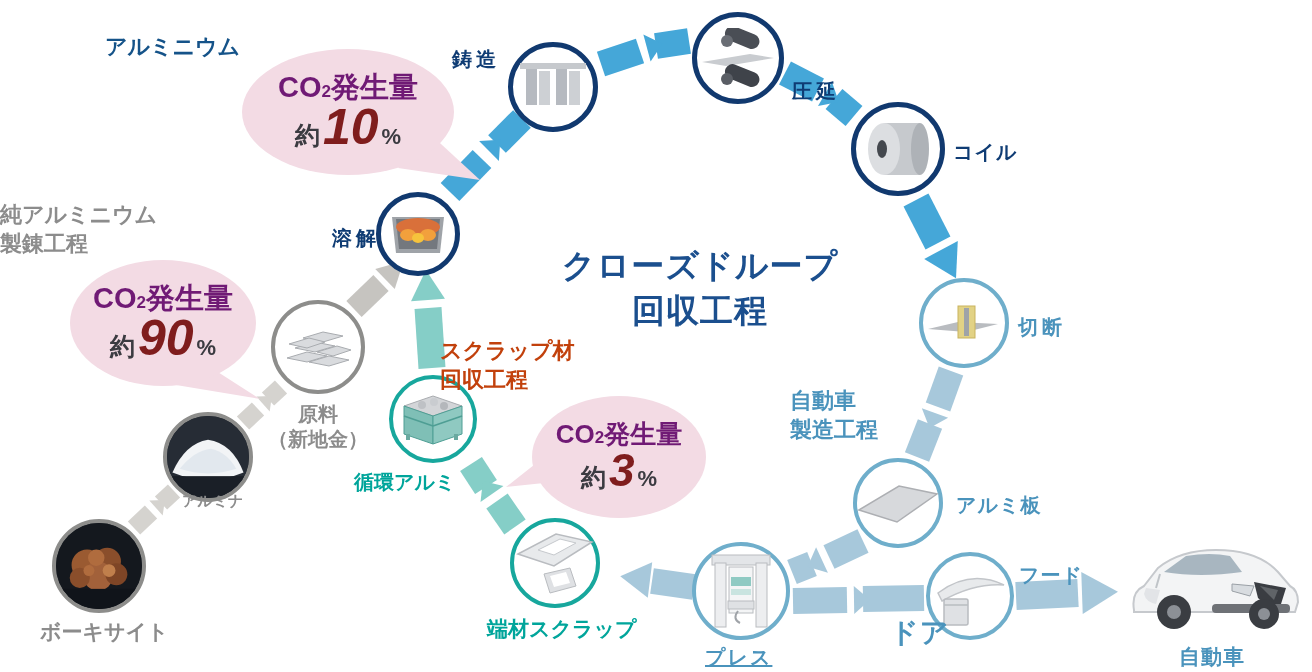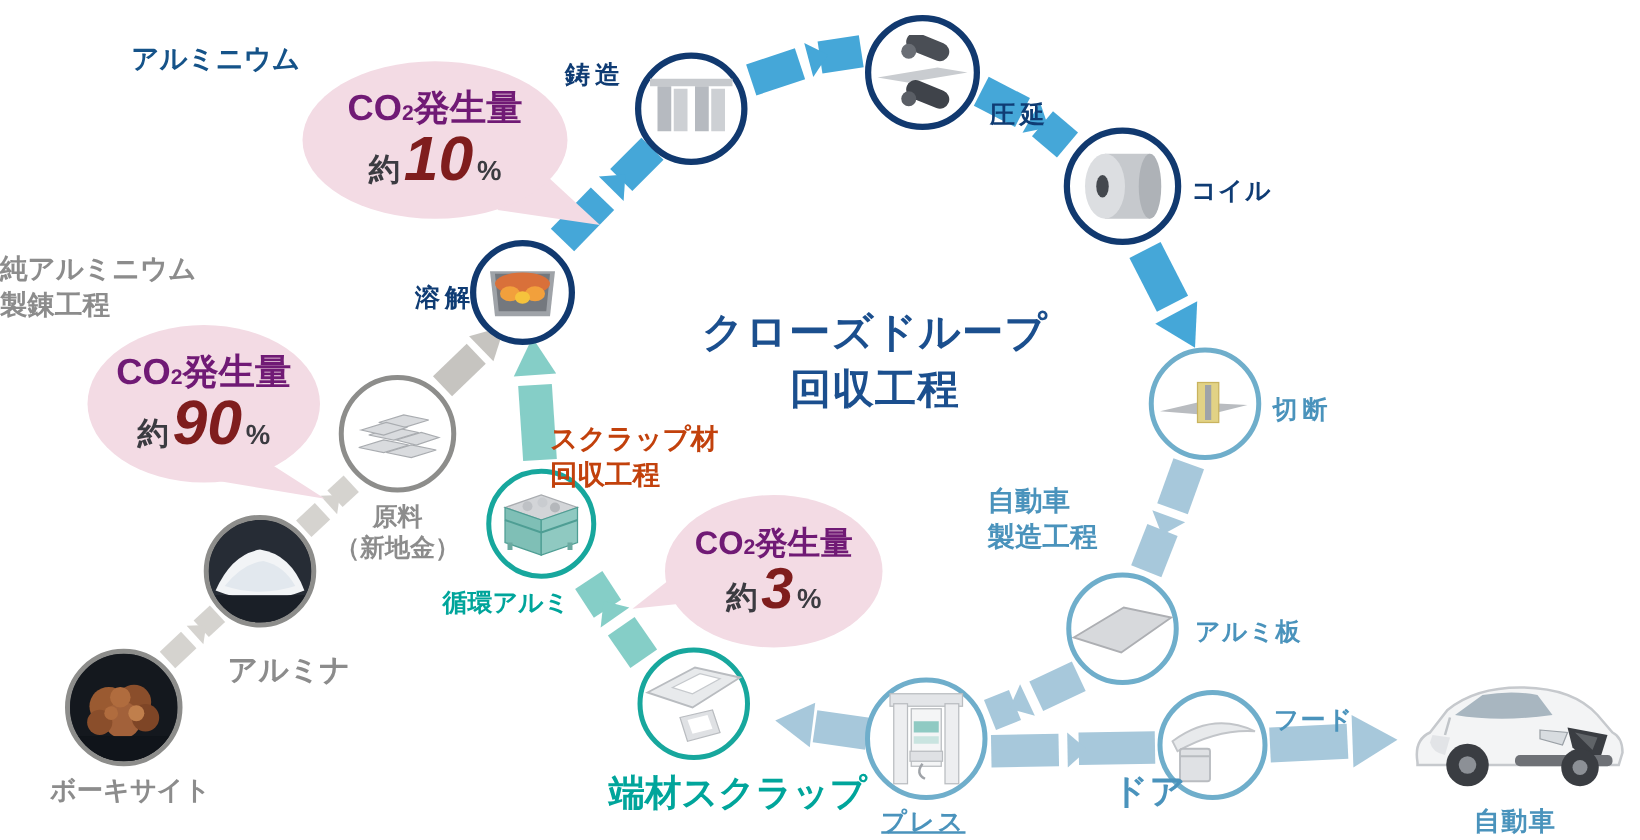--- a/index.html
+++ b/index.html
@@ -312,21 +312,21 @@
   <span class="lbl navy two" style="left:792px;top:35px;margin-top:43px;">圧延</span>
   <span class="lbl navy" style="left:953px;top:139px;font-size:20px;letter-spacing:1px;">コイル</span>
   <span class="lbl blue two" style="left:1018px;top:314px;">切断</span>
   <span class="lbl blue" style="left:956px;top:492px;font-size:20px;letter-spacing:1px;font-family:Liberation Serif, serif;">アルミ板</span>
   <span class="lbl blue" style="left:705px;top:644px;font-size:20px;letter-spacing:2px;text-decoration:underline;">プレス</span>
   <span class="lbl blue" style="left:1019px;top:562px;font-size:20px;letter-spacing:1px;">フード</span>
   <span class="lbl blue" style="left:890px;top:614px;font-size:28px;letter-spacing:1px;">ドア</span>
   <span class="lbl blue" style="left:1179px;top:643px;font-size:21px;letter-spacing:1px;">自動車</span>
   <span class="lbl navy two" style="left:332px;top:225px;">溶解</span>
   <span class="lbl teal" style="left:354px;top:469px;font-size:20px;">循環アルミ</span>
-  <span class="lbl teal" style="left:487px;top:615px;font-size:29px;">端材スクラップ</span>
+  <span class="lbl teal" style="left:487px;top:615px;font-size:21px;">端材スクラップ</span>
   <div class="lbl gray" style="left:258px;top:402px;width:120px;text-align:center;font-size:20px;line-height:1.25;">
     <div>原料</div>
     <div>（新地金）</div>
   </div>
-  <span class="lbl gray" style="left:182px;top:520px;font-size:24px;">アルミナ</span>
+  <span class="lbl gray" style="left:182px;top:492px;font-size:15px;">アルミナ</span>
   <span class="lbl gray" style="left:40px;top:618px;font-size:21px;">ボーキサイト</span>
 
 </div>
 
 </body></html>

